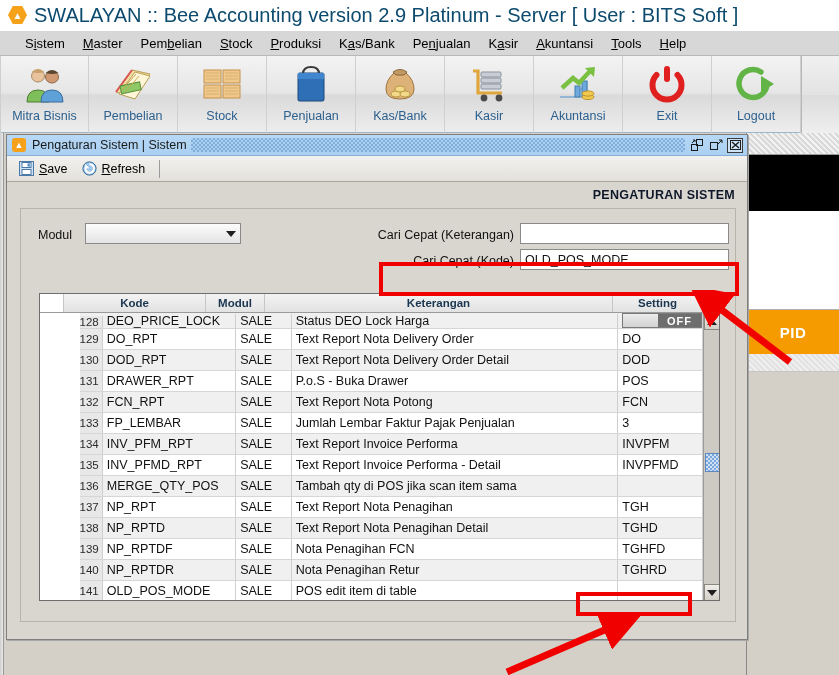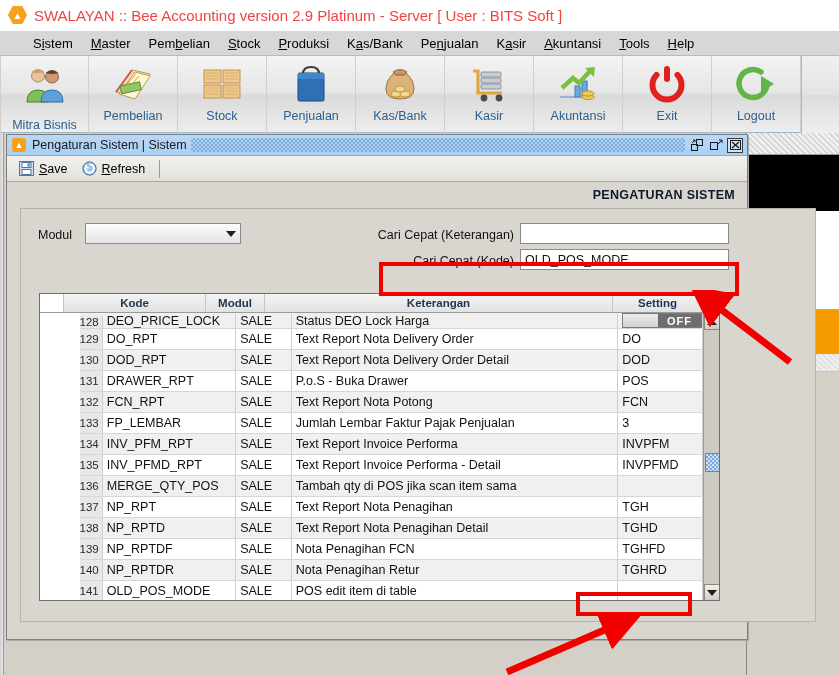--- a/index.html
+++ b/index.html
@@ -32,30 +32,30 @@
   .app-logo .hexa {
     position: absolute; left: 0; top: 0; width: 19px; height: 19px;
     background: #f5a11a;
     clip-path: polygon(25% 2%, 75% 2%, 100% 50%, 75% 98%, 25% 98%, 0% 50%);
   }
   .app-logo .chev {
     position: absolute; left: 4px; top: 4px; width: 11px; height: 11px;
     color: #fff; font-size: 10px; line-height: 11px; text-align: center;
   }
   .titlebar .ttext {
-    font-size: 15px; color: #ef4444; white-space: nowrap;
+    font-size: 20px; color: #0c4a6e; white-space: nowrap;
   }
 
   
   .menubar {
     position: absolute; left: 0; top: 31px; width: 839px; height: 25px;
     background: #d7d7d7;
     border-bottom: 1px solid #b9b9b9;
     display: flex; align-items: center;
-    padding-left: 24px;
+    padding-left: 16px;
   }
   .menuitem {
     font-size: 13px; color: #000;
     padding: 2px 9px;
     white-space: nowrap;
     cursor: default;
   }
   .menuitem u { text-decoration: underline; }
 
   
@@ -67,21 +67,21 @@
   }
   .tbgroup { display: flex; }
   .tbbtn {
     width: 89px; height: 77px;
     display: flex; flex-direction: column;
     align-items: center; justify-content: flex-start;
     padding-top: 5px;
     border-right: 1px solid #cfcfcf;
     cursor: default;
   }
-  .tbbtn:first-child { border-left: 1px solid #cfcfcf; gap: 9px; }
+  .tbbtn:first-child { border-left: 1px solid #cfcfcf; }
   .tbicon { height: 46px; display: flex; align-items: center; justify-content: center; }
   .tblabel { font-size: 12.5px; color: #2b5f8e; margin-top: 2px; }
   .tbfill {
     flex: 1; height: 77px;
     background: linear-gradient(to bottom,#f0f0f0 0%,#e3e3e3 50%,#dcdcdc 51%,#efefef 100%);
     border-left: 1px solid #b6b6b6;
   }
 
   
   .desktop {
@@ -179,21 +179,21 @@
   .mtool-sep { width:1px; height:18px; background:#9b9b9b; margin-left:4px; }
 
   
   .mdi-body { position:relative; height: 457px; background:#d9d6cf; }
   .pg-title {
     position:absolute; right: 12px; top: 6px;
     font-size: 12.5px; font-weight: bold; color:#0f172a; letter-spacing:.3px;
   }
 
   .panel {
-    position:absolute; left: 13px; top: 26px; width: 796px; height: 414px;
+    position:absolute; left: 13px; top: 26px; width: 716px; height: 414px;
     background: #d9d6cf;
     border: 1px solid #b7b4ad;
   }
 
   
   .form-area { position:relative; height: 72px; }
   .lbl { position:absolute; font-size:12.5px; color:#111; }
   .combo {
     position:absolute;
     height: 21px;

